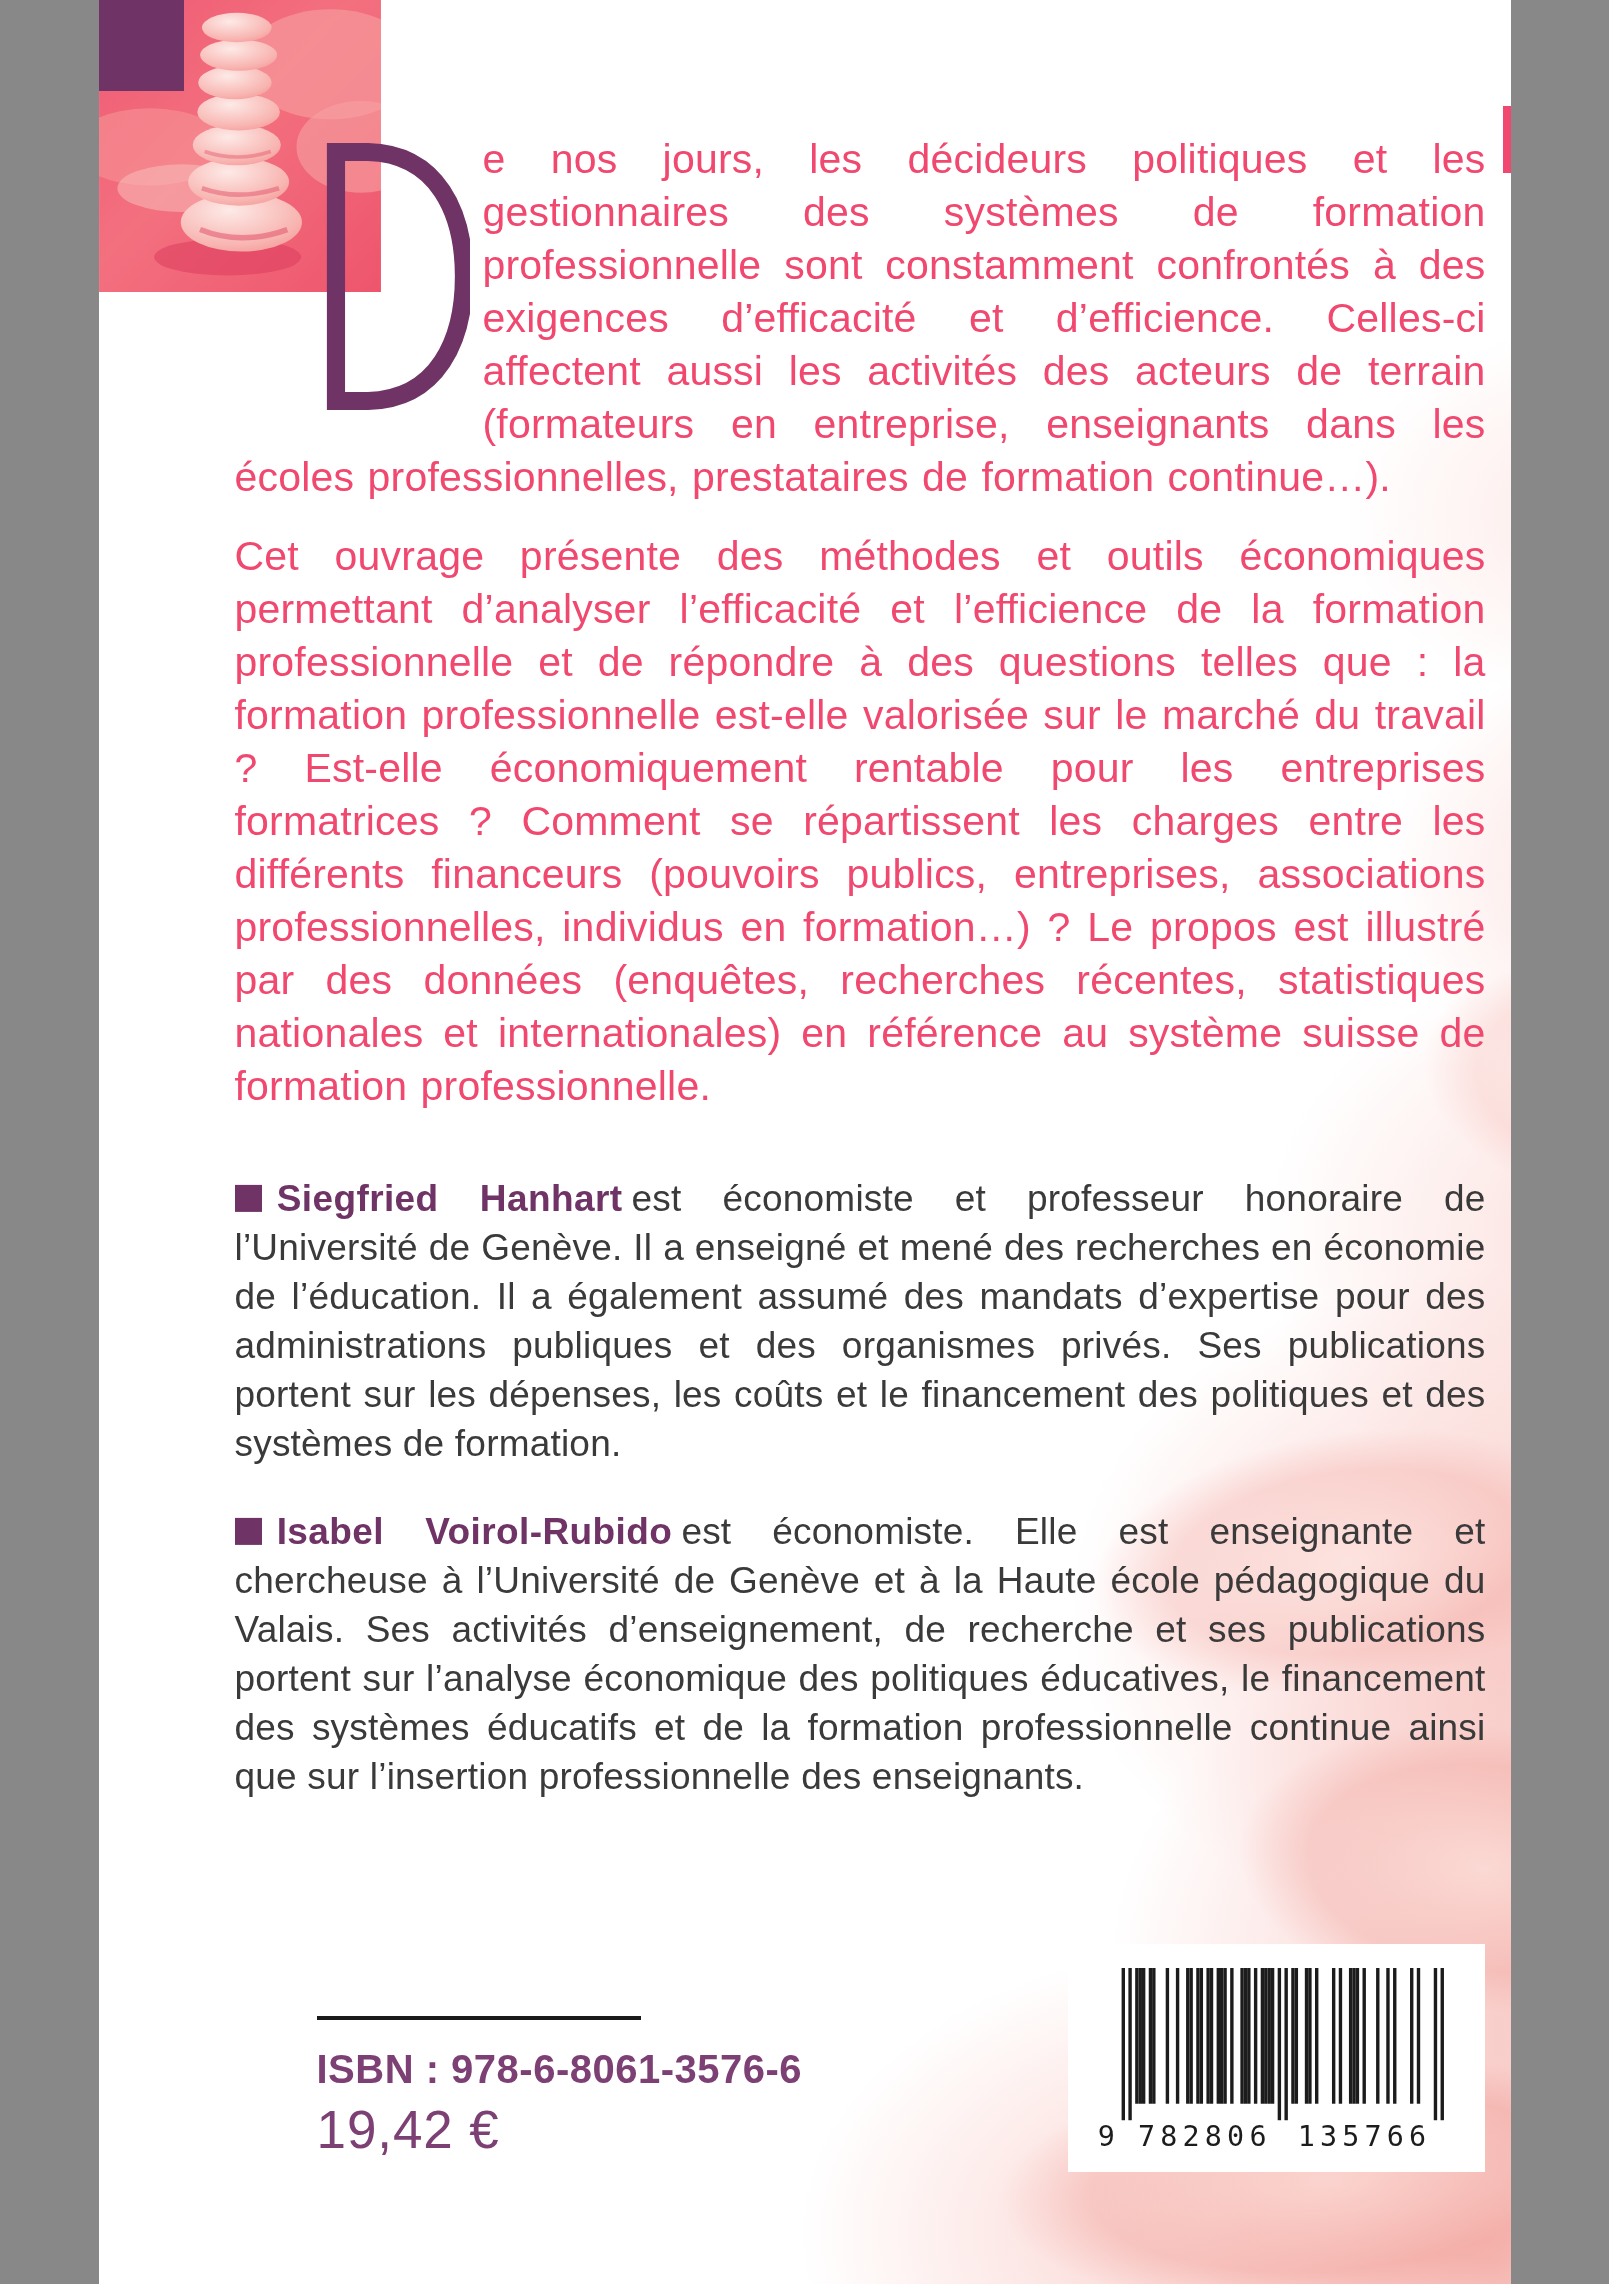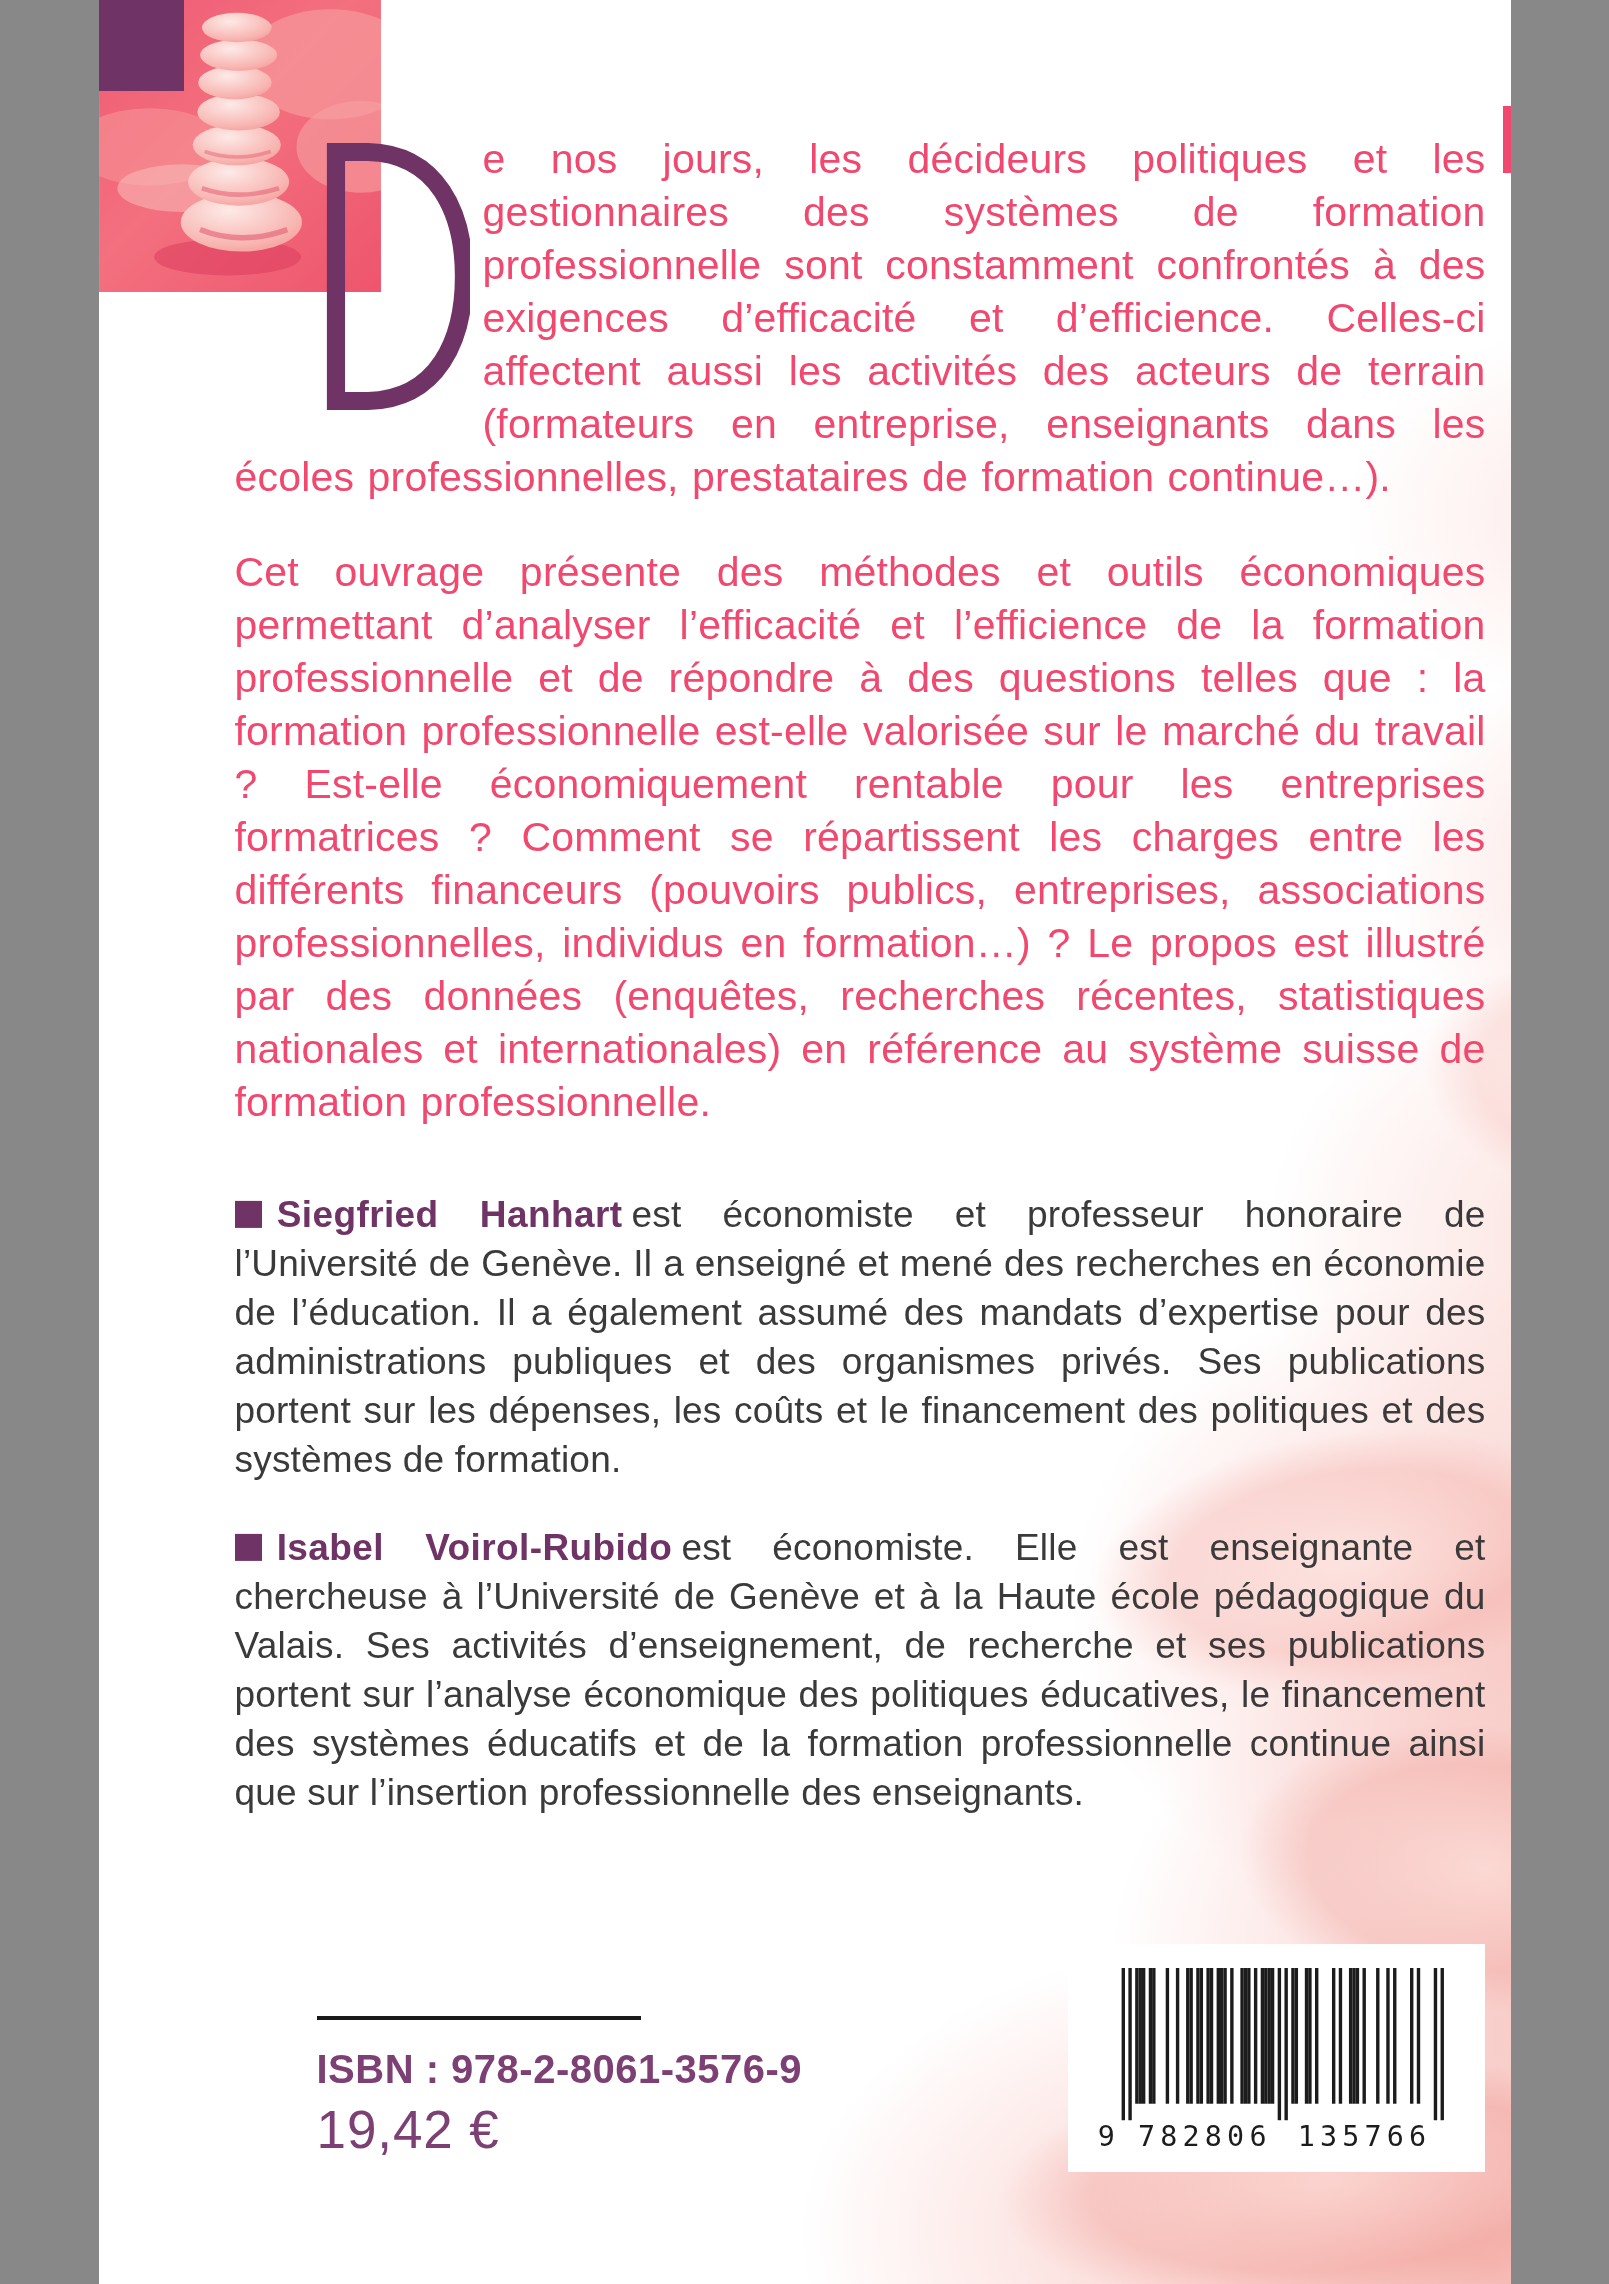--- a/index.html
+++ b/index.html
@@ -49,21 +49,21 @@
 
   
   .content{position:absolute;left:136px;top:133px;width:1251px;z-index:2;}
   .para{
     margin:0;
     color:var(--accent-pink);
     font-size:41px;line-height:53px;
     letter-spacing:0.2px;word-spacing:1.8px;
     text-align:justify;
   }
-  .para + .para{margin-top:42px;}
+  .para + .para{margin-top:26px;}
   .dropcap{
     float:left;
     width:147px;height:275px;
     margin:5.5px 13px 0 88px;
   }
   .dropcap svg{display:block;width:147px;height:275px;}
 
   
   .bios{margin-top:61px;}
   .bio{
@@ -159,21 +159,21 @@
         <span class="bio-bullet"></span><span class="bio-name">Siegfried Hanhart</span><span class="bio-text">est économiste et professeur honoraire de l’Université de Genève. Il a enseigné et mené des recherches en économie de l’éducation. Il a également assumé des mandats d’expertise pour des administrations publiques et des organismes privés. Ses publications portent sur les dépenses, les coûts et le financement des politiques et des systèmes de formation.</span>
       </p>
       <p class="bio">
         <span class="bio-bullet"></span><span class="bio-name">Isabel Voirol-Rubido</span><span class="bio-text">est économiste. Elle est enseignante et chercheuse à l’Université de Genève et à la Haute école pédagogique du Valais. Ses activités d’enseignement, de recherche et ses publications portent sur l’analyse économique des politiques éducatives, le financement des systèmes éducatifs et de la formation professionnelle continue ainsi que sur l’insertion professionnelle des enseignants.</span>
       </p>
     </div>
   </div>
 
   <div class="footer-left">
     <div class="rule"></div>
-    <div class="isbn">ISBN : 978-2-8061-3576-9</div>
+    <div class="isbn">ISBN : 978-6-8061-3576-6</div>
     <div class="price">19,42 €</div>
   </div>
 
   <div class="barcode-box">
     <svg id="barcode-svg" width="367" height="188" viewBox="0 0 400 205" aria-hidden="true">
         <rect x="30.0" y="0" width="3.7" height="166" fill="#1c1c1c"></rect>
         <rect x="37.4" y="0" width="3.7" height="166" fill="#1c1c1c"></rect>
         <rect x="44.8" y="0" width="3.7" height="148" fill="#1c1c1c"></rect>
         <rect x="48.5" y="0" width="3.7" height="148" fill="#1c1c1c"></rect>
         <rect x="52.2" y="0" width="3.7" height="148" fill="#1c1c1c"></rect>

